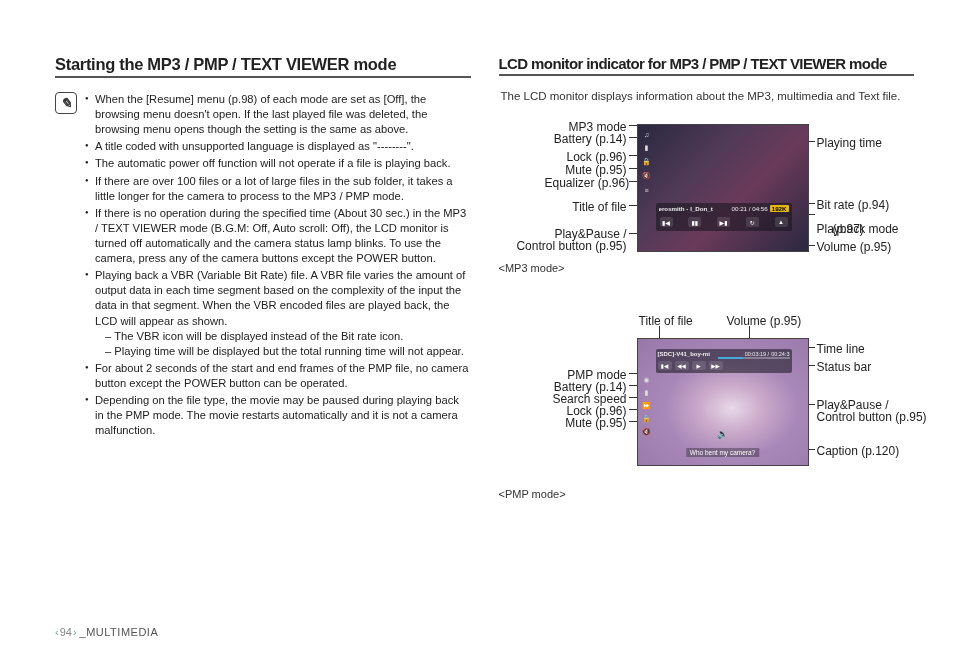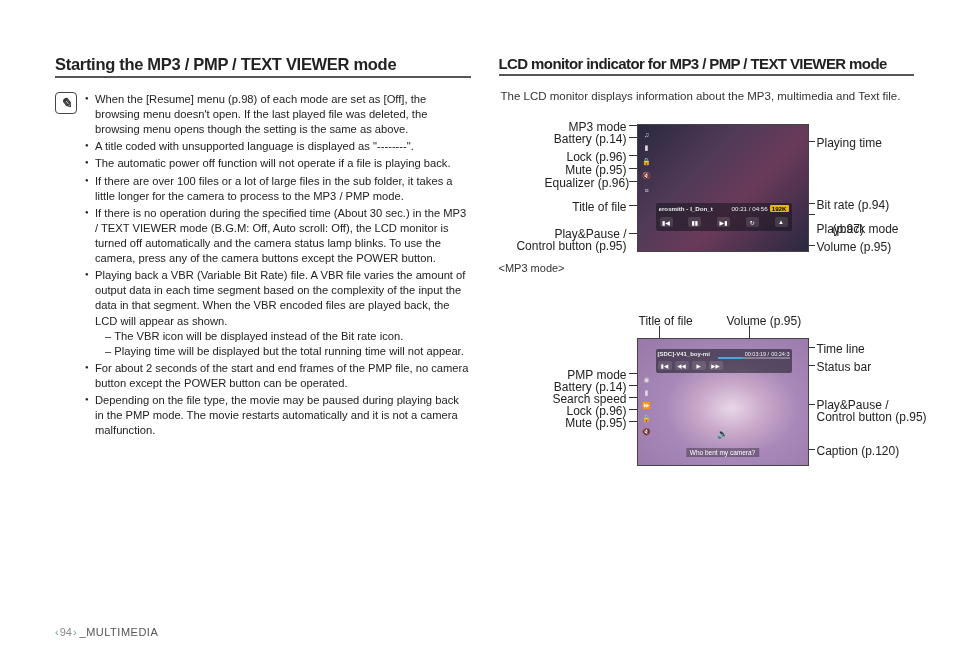--- a/index.html
+++ b/index.html
@@ -281,20 +281,21 @@
         <div class="pmp-sideicons">
           <div class="mini-ico">◉</div>
           <div class="mini-ico">▮</div>
           <div class="mini-ico">⏩</div>
           <div class="mini-ico">🔒</div>
           <div class="mini-ico">🔇</div>
         </div>
         <div class="speaker-ico">🔊</div>
         <div class="pmp-caption">Who bent my camera?</div>
       </div>
+      <div class="mode-label" style="position:absolute; left:0; right:0; top:168px;">&lt;PMP mode&gt;</div>
     </div>
 
   </div>
 </div>
 
 <div class="footer">
   <span class="pg">94</span>
   <span class="sec">_MULTIMEDIA</span>
 </div>
 

